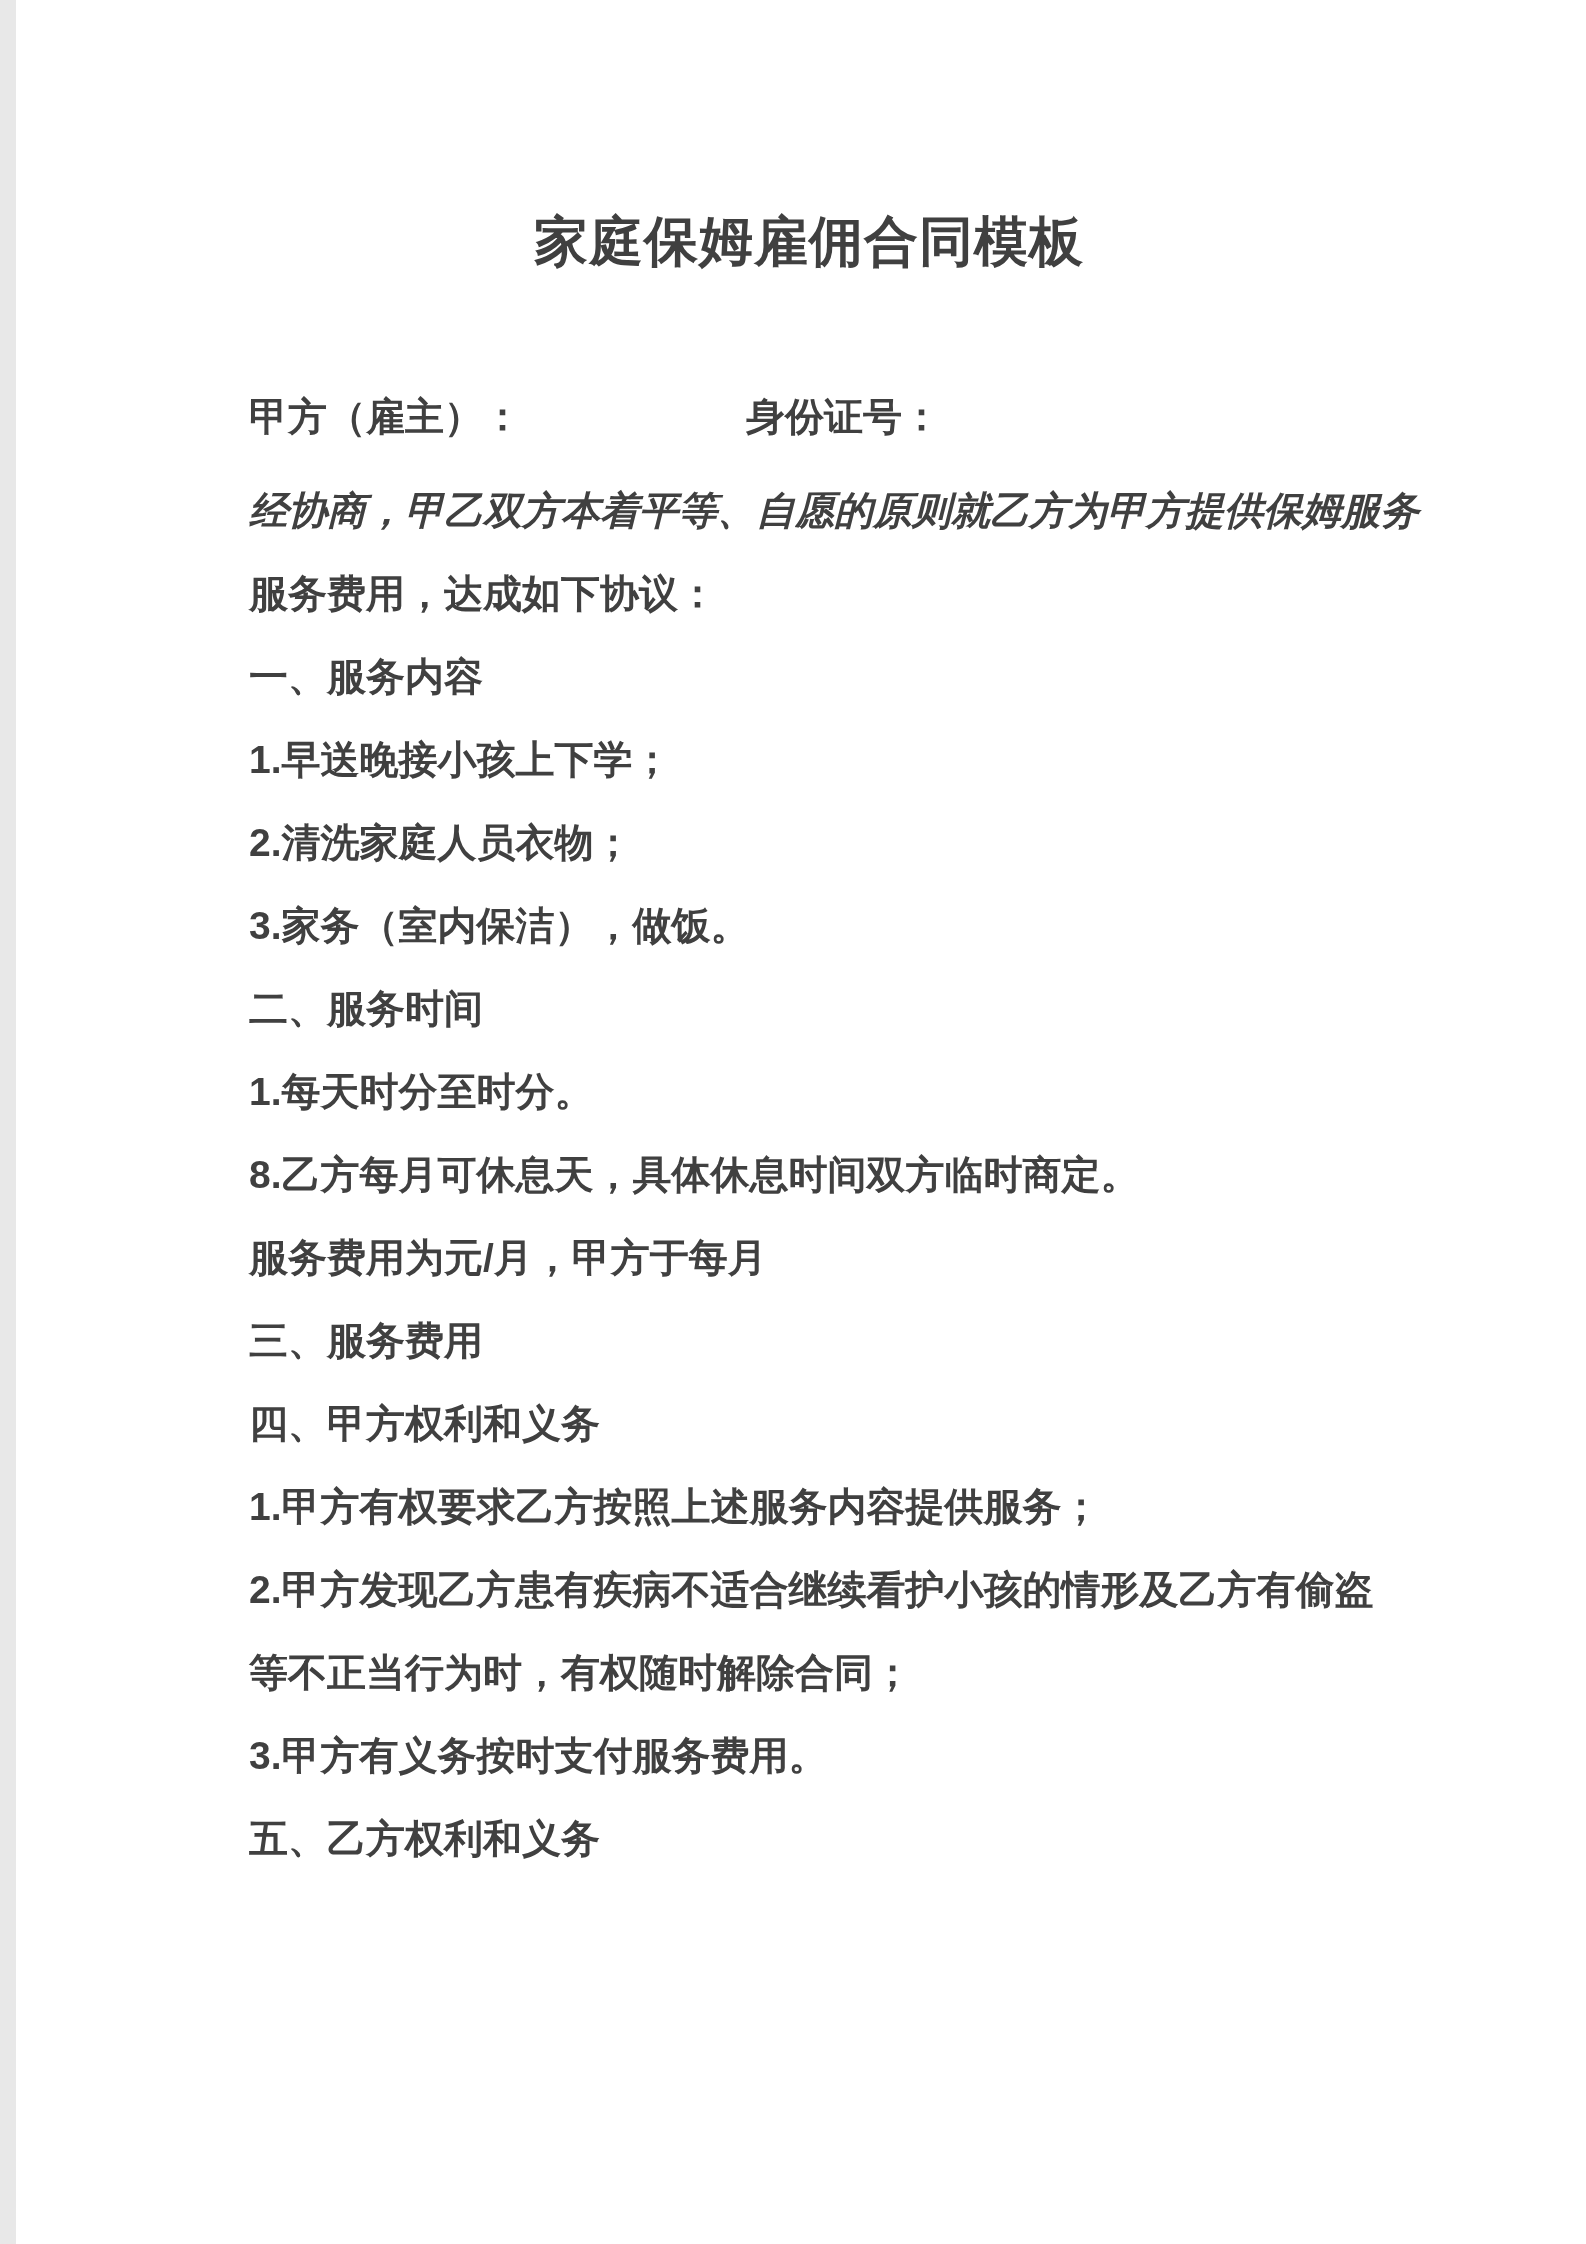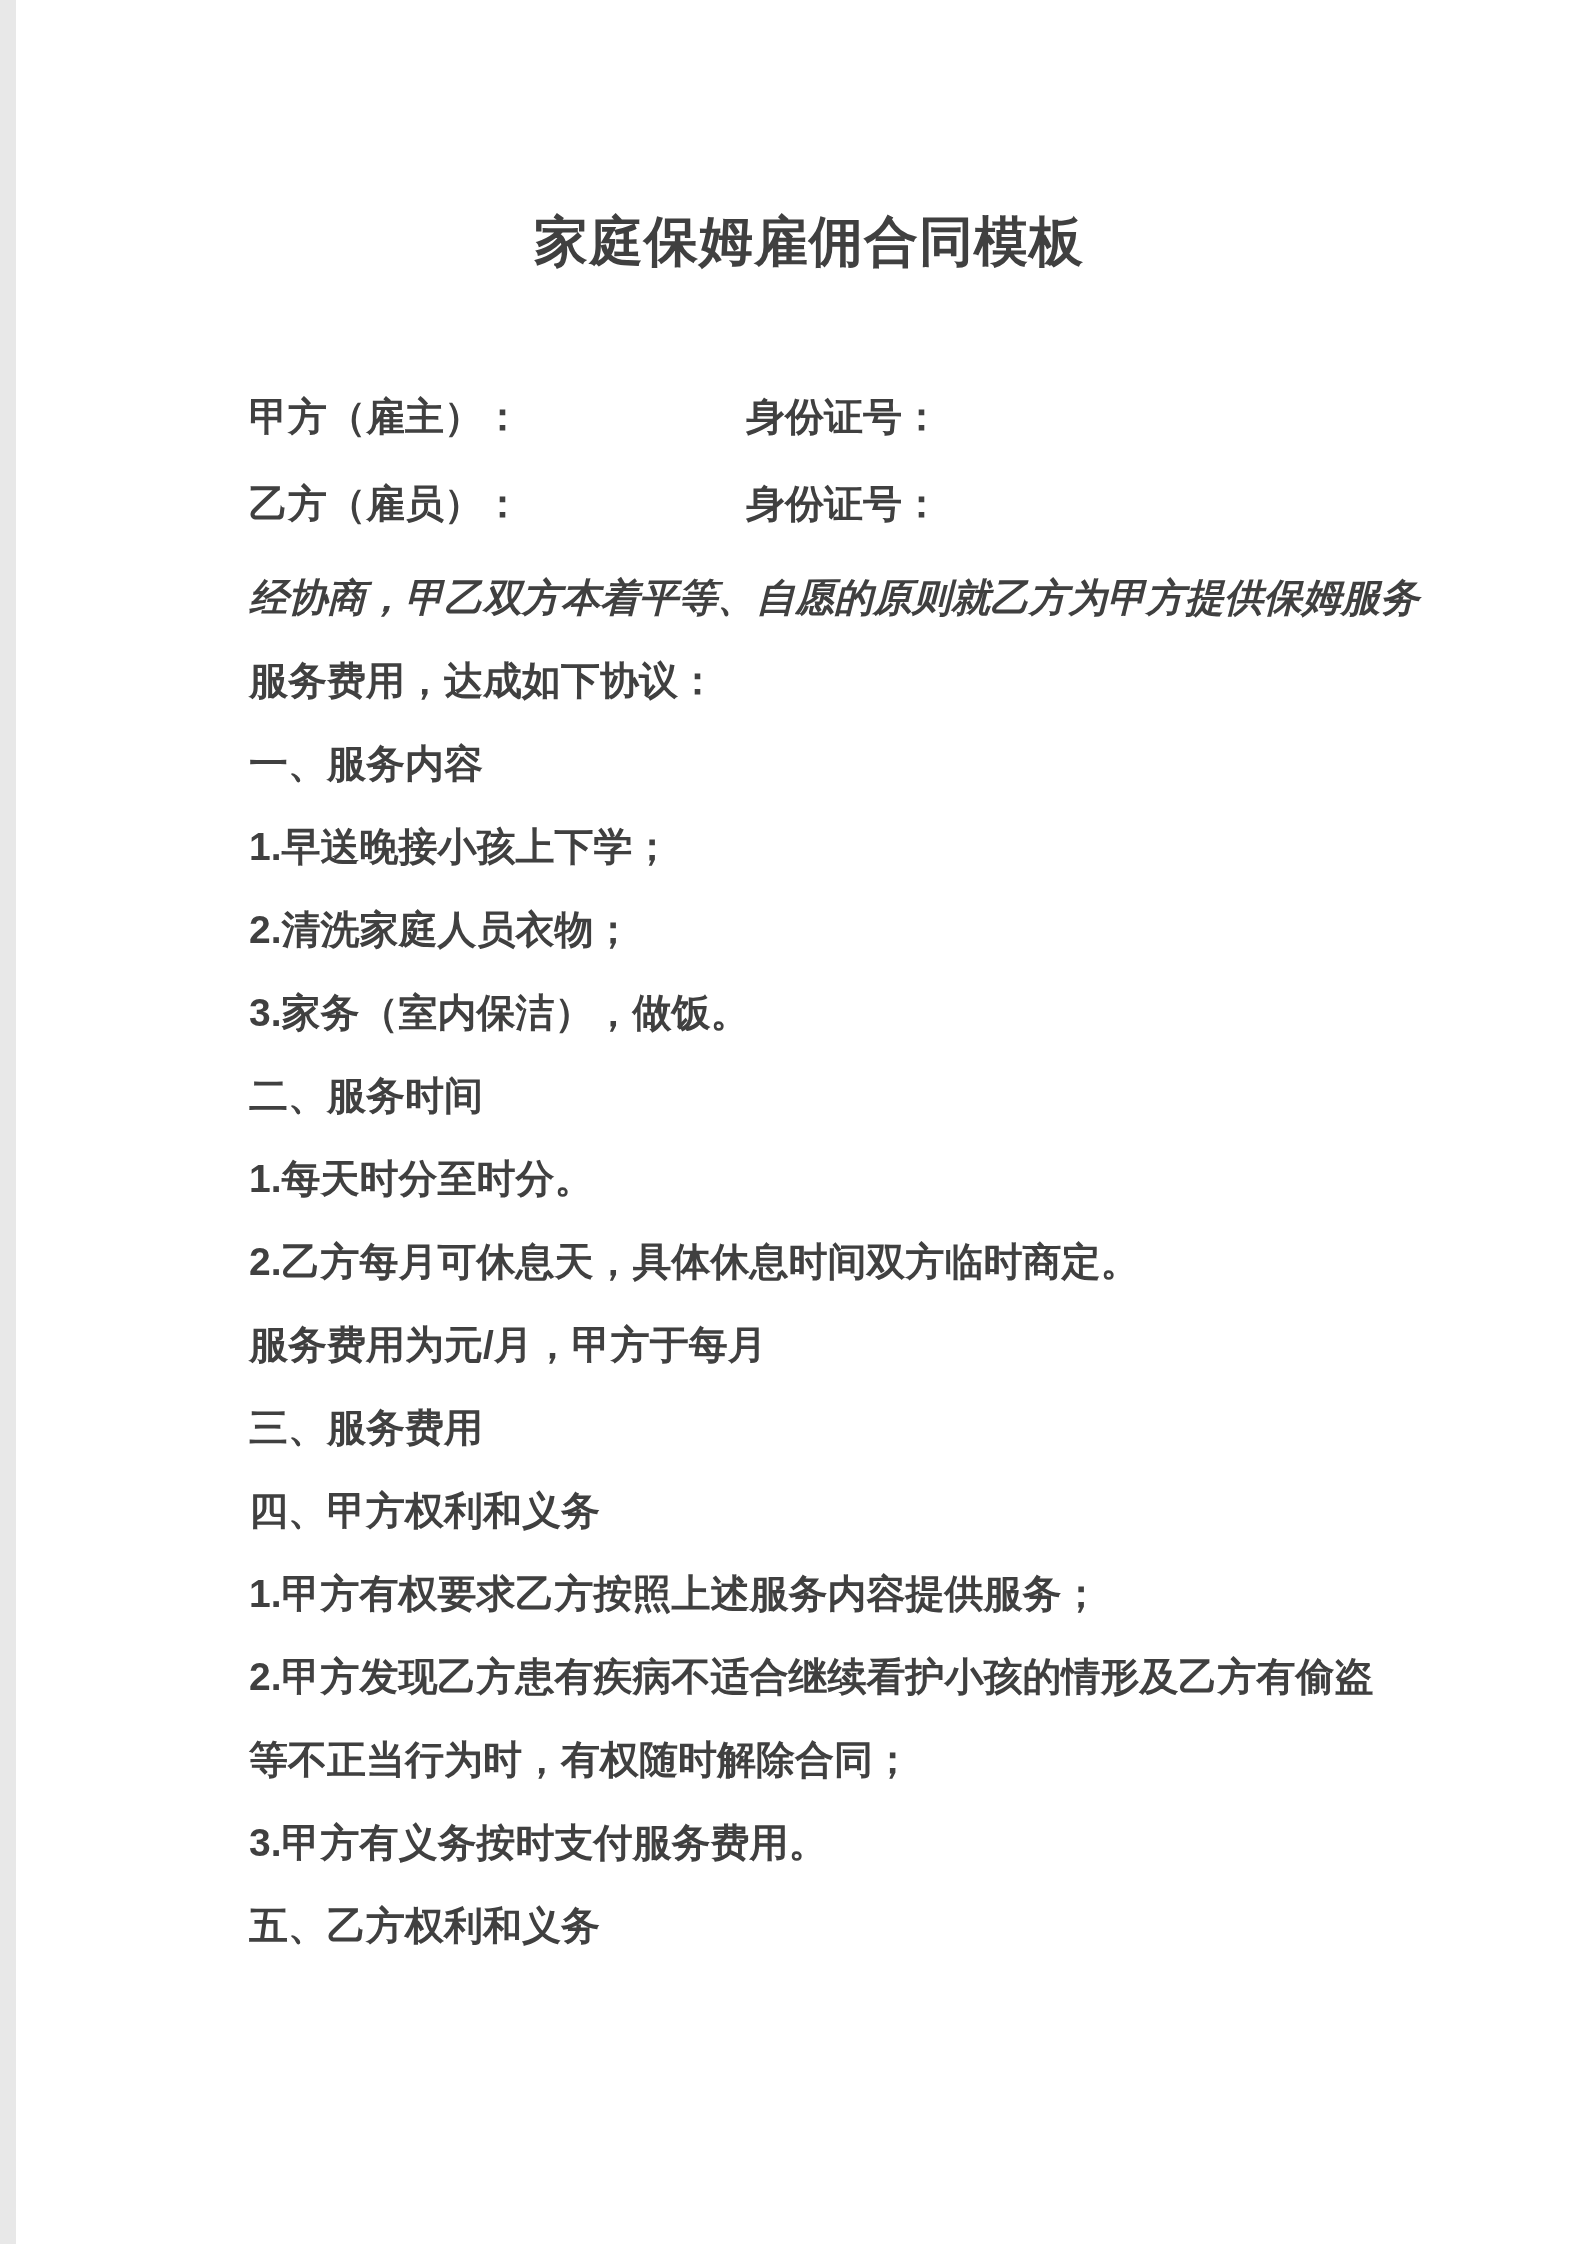--- a/index.html
+++ b/index.html
@@ -51,33 +51,30 @@
 <div class="page">
 
   <h1 class="doc-title">家庭保姆雇佣合同模板</h1>
 
   <div class="doc-body">
 
     <div class="line">
       <span class="party-label">甲方（雇主）：</span><span>身份证号：</span>
     </div>
 
-    <div class="line row-offset-small">
-      <span class="party-label">乙方（雇员）：</span><span>身份证号：</span>
-    </div>
 
     <p class="line row-offset-med">经协商，甲乙双方本着平等、自愿的原则就乙方为甲方提供保姆服务</p>
     <p class="line">服务费用，达成如下协议：</p>
     <p class="line">一、服务内容</p>
     <p class="line">1.早送晚接小孩上下学；</p>
     <p class="line">2.清洗家庭人员衣物；</p>
     <p class="line">3.家务（室内保洁），做饭。</p>
     <p class="line">二、服务时间</p>
     <p class="line">1.每天时分至时分。</p>
-    <p class="line">2.乙方每月可休息天，具体休息时间双方临时商定。</p>
+    <p class="line">8.乙方每月可休息天，具体休息时间双方临时商定。</p>
     <p class="line">服务费用为元/月，甲方于每月</p>
     <p class="line">三、服务费用</p>
     <p class="line">四、甲方权利和义务</p>
     <p class="line">1.甲方有权要求乙方按照上述服务内容提供服务；</p>
     <p class="line">2.甲方发现乙方患有疾病不适合继续看护小孩的情形及乙方有偷盗</p>
     <p class="line">等不正当行为时，有权随时解除合同；</p>
     <p class="line">3.甲方有义务按时支付服务费用。</p>
     <p class="line">五、乙方权利和义务</p>
 
   </div>

